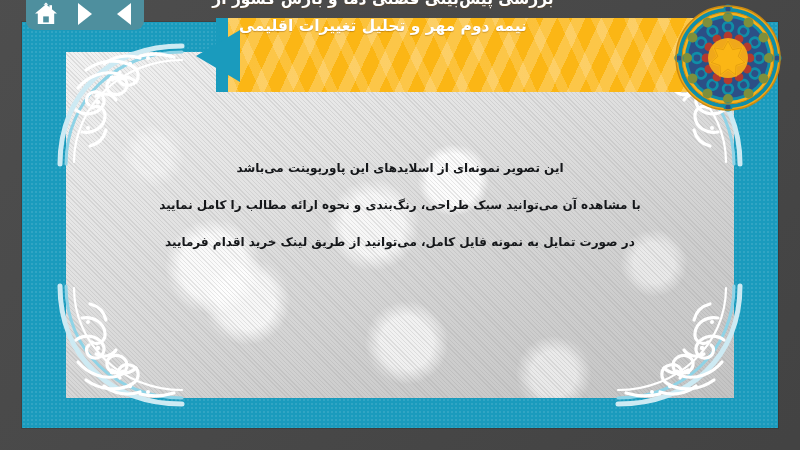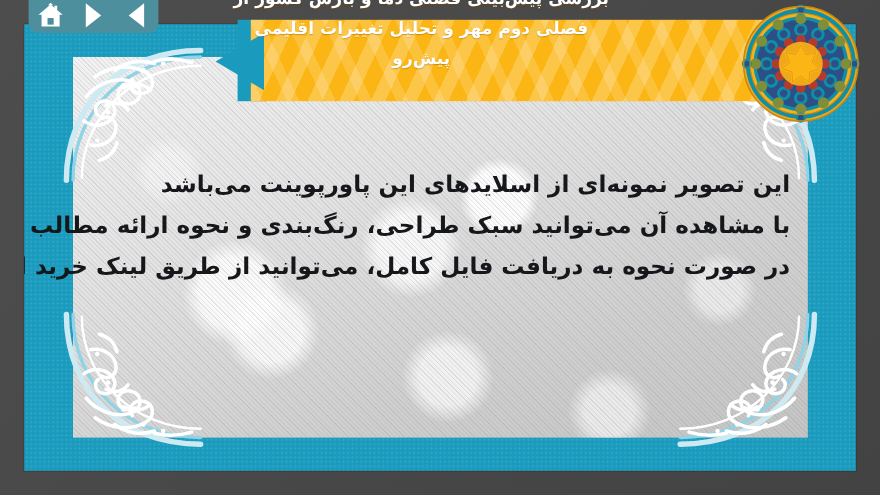--- a/index.html
+++ b/index.html
@@ -110,23 +110,23 @@
   }
   .title .tl{display:block;white-space:nowrap;}
   .title .tl:first-child{color:#ffffff;}
 
   
   .medallion{position:absolute;right:18px;top:4px;width:108px;height:108px;z-index:35;}
 
   
   .body-text{
     position:absolute;left:60px;right:60px;top:128px;z-index:20;
-    text-align:right;direction:rtl;
+    text-align:center;direction:rtl;
     color:#15171a;
-    font-size:21px;line-height:37px;font-weight:bold;
+    font-size:12px;line-height:37px;font-weight:bold;
   }
   .body-text .bl{display:block;white-space:nowrap;}
 </style>
 </head>
 <body>
 
 <div id="stage">
 
   <div class="outer-frame"></div>
 
@@ -248,31 +248,30 @@
           <circle cx="78" cy="28" r="2.2"></circle>
             <circle cx="36" cy="92" r="2"></circle>
           <circle cx="96" cy="22" r="2"></circle>
         </g>
       </svg>
     </div>
 
     <div class="body-text">
       <span class="bl">این تصویر نمونه‌ای از اسلایدهای این پاورپوینت می‌باشد</span>
       <span class="bl">با مشاهده آن می‌توانید سبک طراحی، رنگ‌بندی و نحوه ارائه مطالب را کامل نمایید</span>
-      <span class="bl">در صورت نحوه به دریافت فایل کامل، می‌توانید از طریق لینک خرید اقدام فرمایید</span>
+      <span class="bl">در صورت تمایل به نمونه فایل کامل، می‌توانید از طریق لینک خرید اقدام فرمایید</span>
     </div>
   </div>
 
   <div class="banner-tail2"></div>
   <div class="banner-tail"></div>
   <div class="banner"></div>
   <div class="title">
     <span class="tl">بررسی پیش‌بینی فصلی دما و بارش کشور از</span>
-    <span class="tl">فصلی دوم مهر و تحلیل تغییرات اقلیمی</span>
-    <span class="tl">پیش‌رو</span>
+    <span class="tl">نیمه دوم مهر و تحلیل تغییرات اقلیمی</span>
   </div>
 
   <div class="medallion">
     <svg viewBox="0 0 108 108" width="108" height="108">
       <defs>
         <g id="petal">
           <circle cx="0" cy="-31" r="6.2" fill="#0f8ea8"></circle>
           <circle cx="0" cy="-31" r="3.4" fill="#2c4f86"></circle>
           <circle cx="0" cy="-41" r="5" fill="#7d8f3c"></circle>
           <circle cx="0" cy="-22" r="4.4" fill="#b33a2e"></circle>

